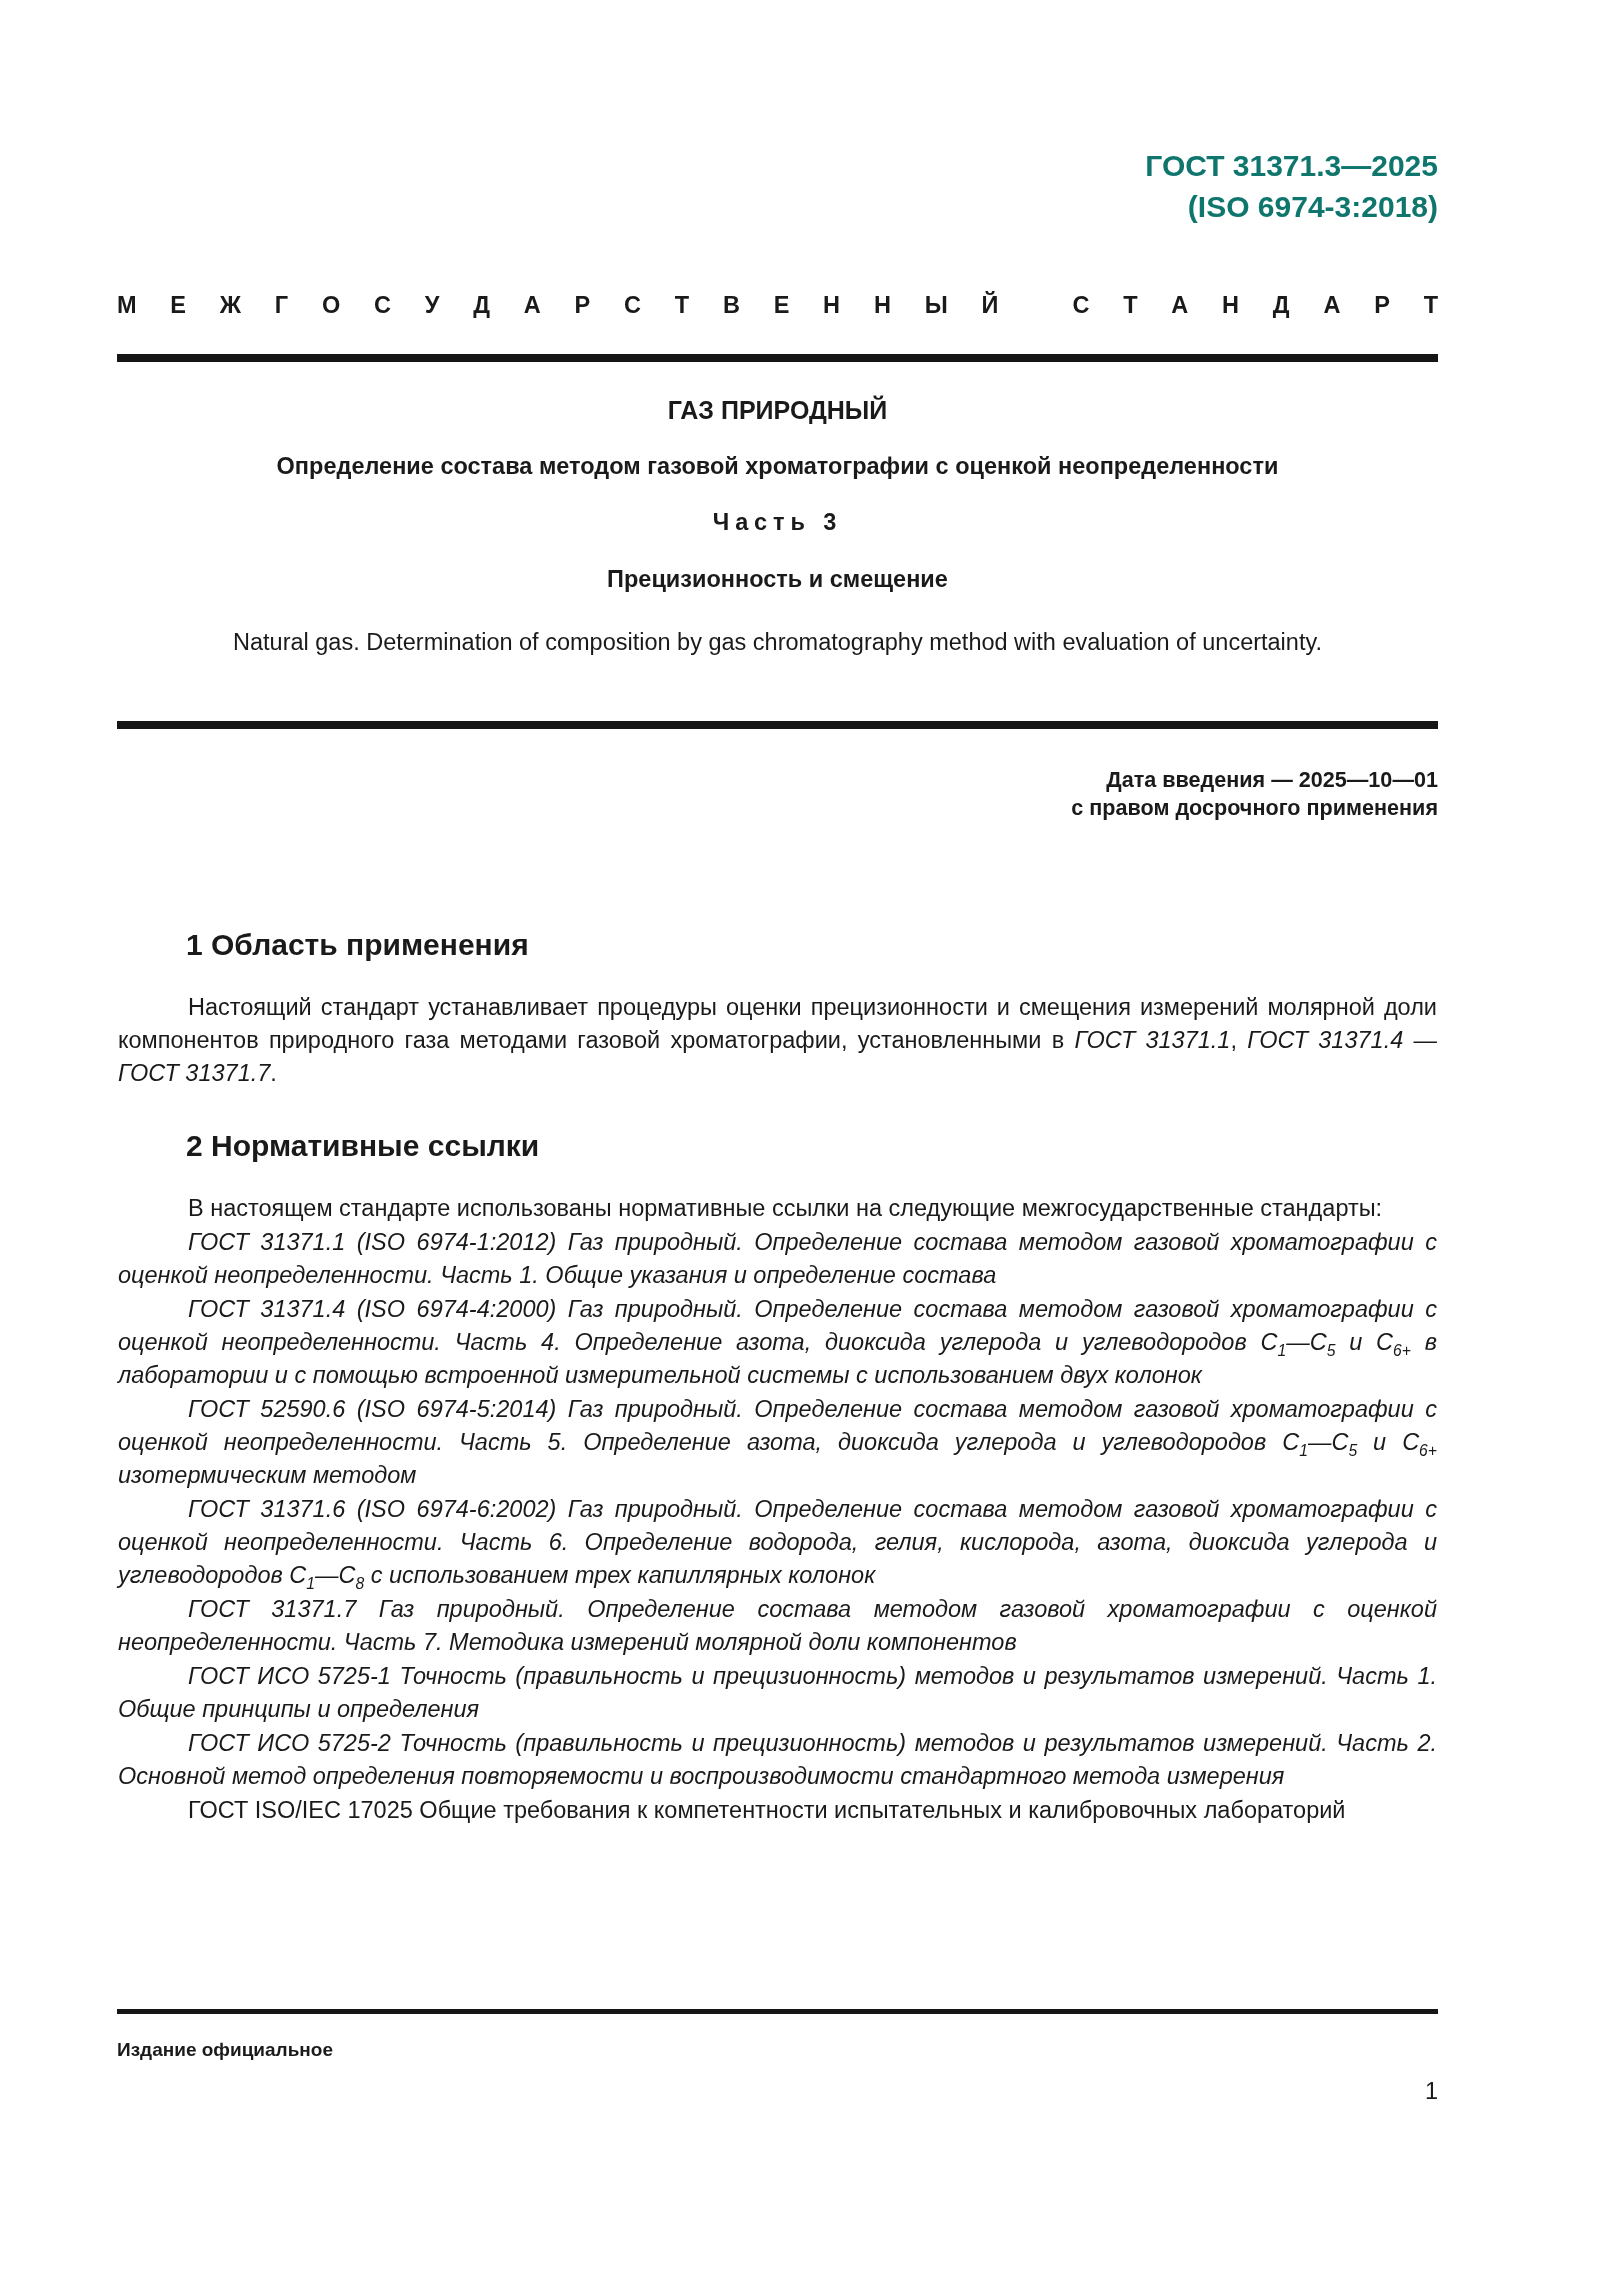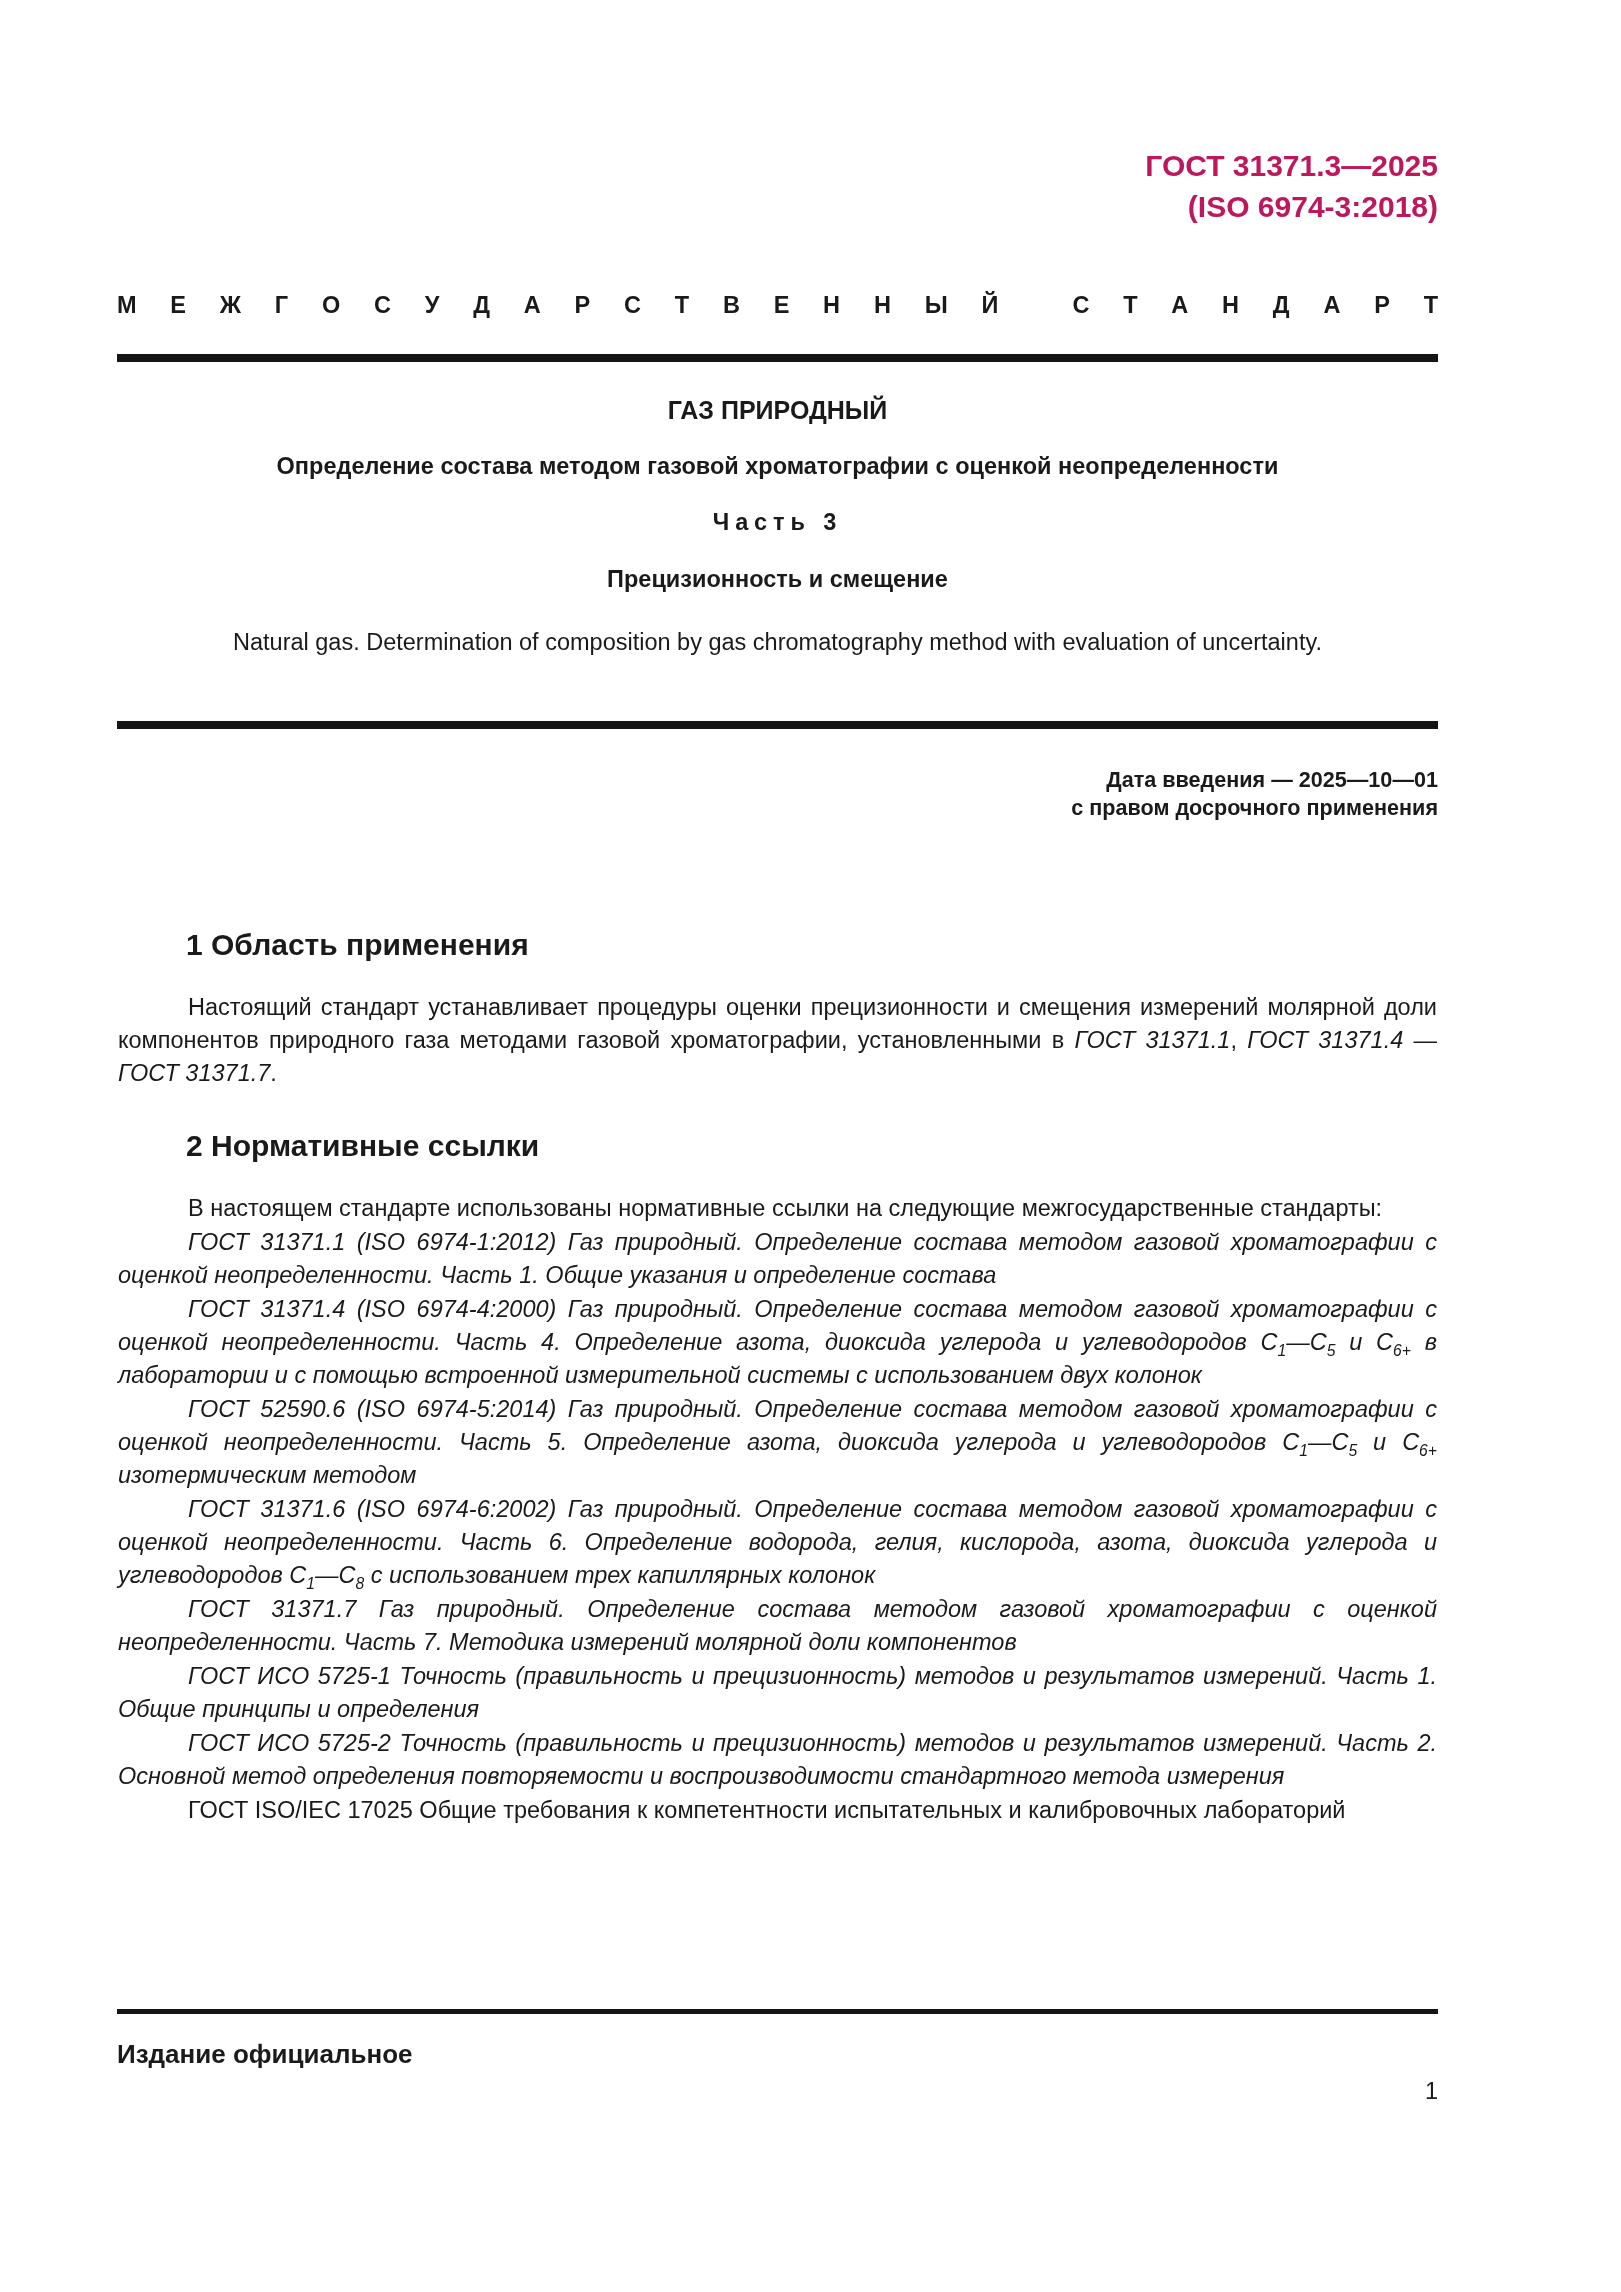--- a/index.html
+++ b/index.html
@@ -2,21 +2,21 @@
 <html><head>
 <meta charset="utf-8">
 <style>
   html, body { margin: 0; padding: 0; background: #ffffff; }
   body {
     width: 1621px; height: 2293px; position: relative; overflow: hidden;
     font-family: "Liberation Sans", sans-serif; color: #1a1a1a;
   }
   .doc-number {
     position: absolute; right: 183px; top: 145px; text-align: right;
-    font-weight: bold; font-size: 30px; line-height: 41px; color: #be185d;
+    font-weight: bold; font-size: 30px; line-height: 41px; color: #0f766e;
   }
   .interstate {
     position: absolute; left: 117px; width: 1321px; top: 292px;
     font-weight: bold; font-size: 23.5px; display: flex; justify-content: space-between;
   }
   .interstate span { display: inline-block; }
   .rule { position: absolute; left: 117px; width: 1321px; height: 7.8px; background: #151515; }
   .rule.r1 { top: 354px; }
   .rule.r2 { top: 721px; }
   .rule.r3 { top: 2009px; height: 4.9px; }
@@ -35,21 +35,21 @@
   .h-refs { top: 1129px; }
   .body-text {
     position: absolute; left: 117px; width: 1321px; font-size: 23.5px; line-height: 33px;
     text-align: justify;
   }
   .p { text-indent: 70px; margin: 1px; }
   .it { font-style: italic; }
   sub { font-size: 15.7px; vertical-align: -5.9px; line-height: 0; }
   .scope-body { top: 990px; }
   .refs-body { top: 1191px; }
-  .official { position: absolute; left: 117px; top: 2039px; font-weight: bold; font-size: 26px; }
+  .official { position: absolute; left: 117px; top: 2039px; font-weight: bold; font-size: 19px; }
   .page-num { position: absolute; right: 183px; top: 2078px; font-size: 23.5px; }
 </style>
 </head>
 <body>
 
 <div class="doc-number">
   <div>ГОСТ 31371.3—2025</div>
   <div>(ISO 6974-3:2018)</div>
 </div>
 

